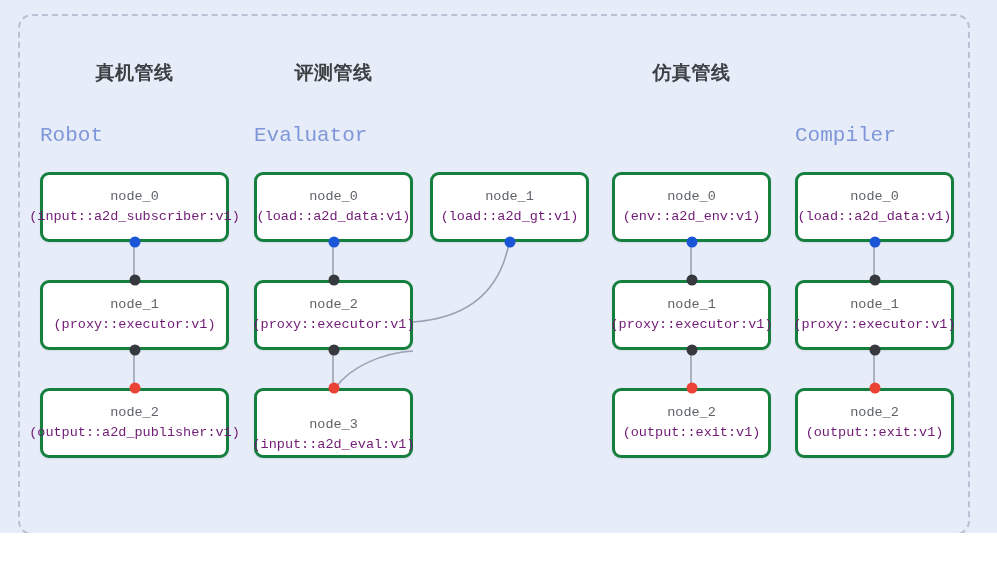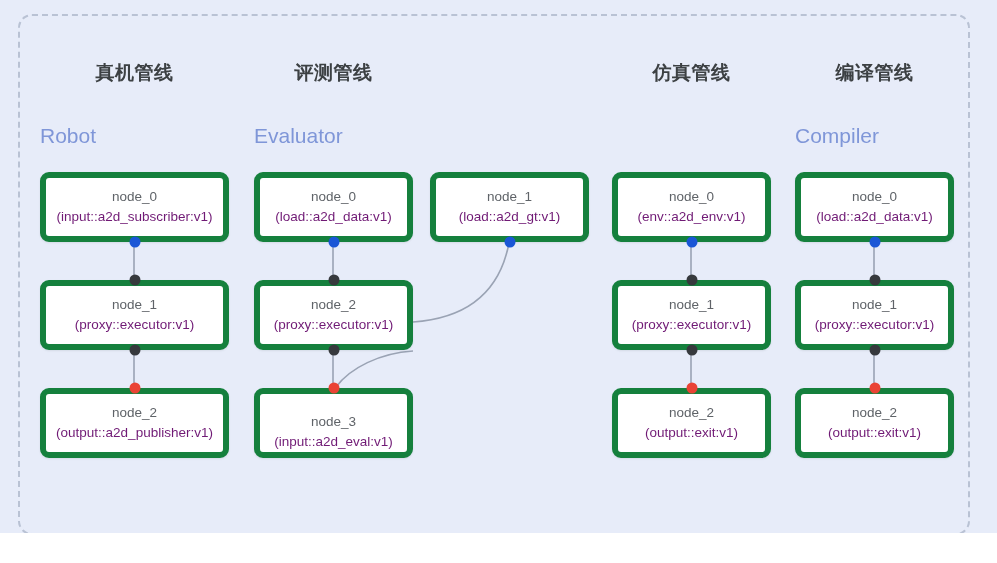--- a/index.html
+++ b/index.html
@@ -6,21 +6,21 @@
   html, body {
     margin: 0;
     padding: 0;
     background: #ffffff;
   }
   #canvas {
     position: relative;
     width: 997px;
     height: 533px;
     background: #e7ecf9;
-    font-family: Liberation Sans, sans-serif;
+    font-family: Liberation Mono, monospace;
     overflow: hidden;
   }
   #dashed-frame {
     position: absolute;
     left: 18px;
     top: 14px;
     width: 952px;
     height: 521px;
     box-sizing: border-box;
     border: 2px dashed #b9c2d4;
@@ -57,21 +57,21 @@
     font-size: 21px;
     font-weight: normal;
     color: #7f96d8;
     top: 124px;
     white-space: nowrap;
   }
   .node-card {
     position: absolute;
     box-sizing: border-box;
     background: #ffffff;
-    border: 6px solid #15803d;
+    border: 3px solid #15803d;
     border-radius: 9px;
     box-shadow: 0 1px 2px rgba(60, 64, 67, 0.10);
     display: flex;
     flex-direction: column;
     align-items: center;
     justify-content: center;
   }
   .node-title {
     font-size: 13.5px;
     color: #5f6368;
@@ -175,21 +175,20 @@
         <div class="node-sub">(proxy::executor:v1)</div>
       </div>
       <div class="port black" style="left: 691.5px; top: 280px;"></div>
       <div class="port black" style="left: 691.5px; top: 350px;"></div>
       <div class="node-card" style="left: 612px; top: 388px; width: 159px; height: 70px;">
         <div class="node-title">node_2</div>
         <div class="node-sub">(output::exit:v1)</div>
       </div>
       <div class="port red" style="left: 691.5px; top: 388px;"></div>
       <div class="column" style="left: 795px; width: 159px; height: 563px;">
-        <div class="col-title">编译管线</div>
         <div class="col-subtitle">Compiler</div>
       </div>
       <div class="node-card" style="left: 795px; top: 172px; width: 159px; height: 70px;">
         <div class="node-title">node_0</div>
         <div class="node-sub">(load::a2d_data:v1)</div>
       </div>
       <div class="port blue" style="left: 874.5px; top: 242px;"></div>
       <div class="node-card" style="left: 795px; top: 280px; width: 159px; height: 70px;">
         <div class="node-title">node_1</div>
         <div class="node-sub">(proxy::executor:v1)</div>

